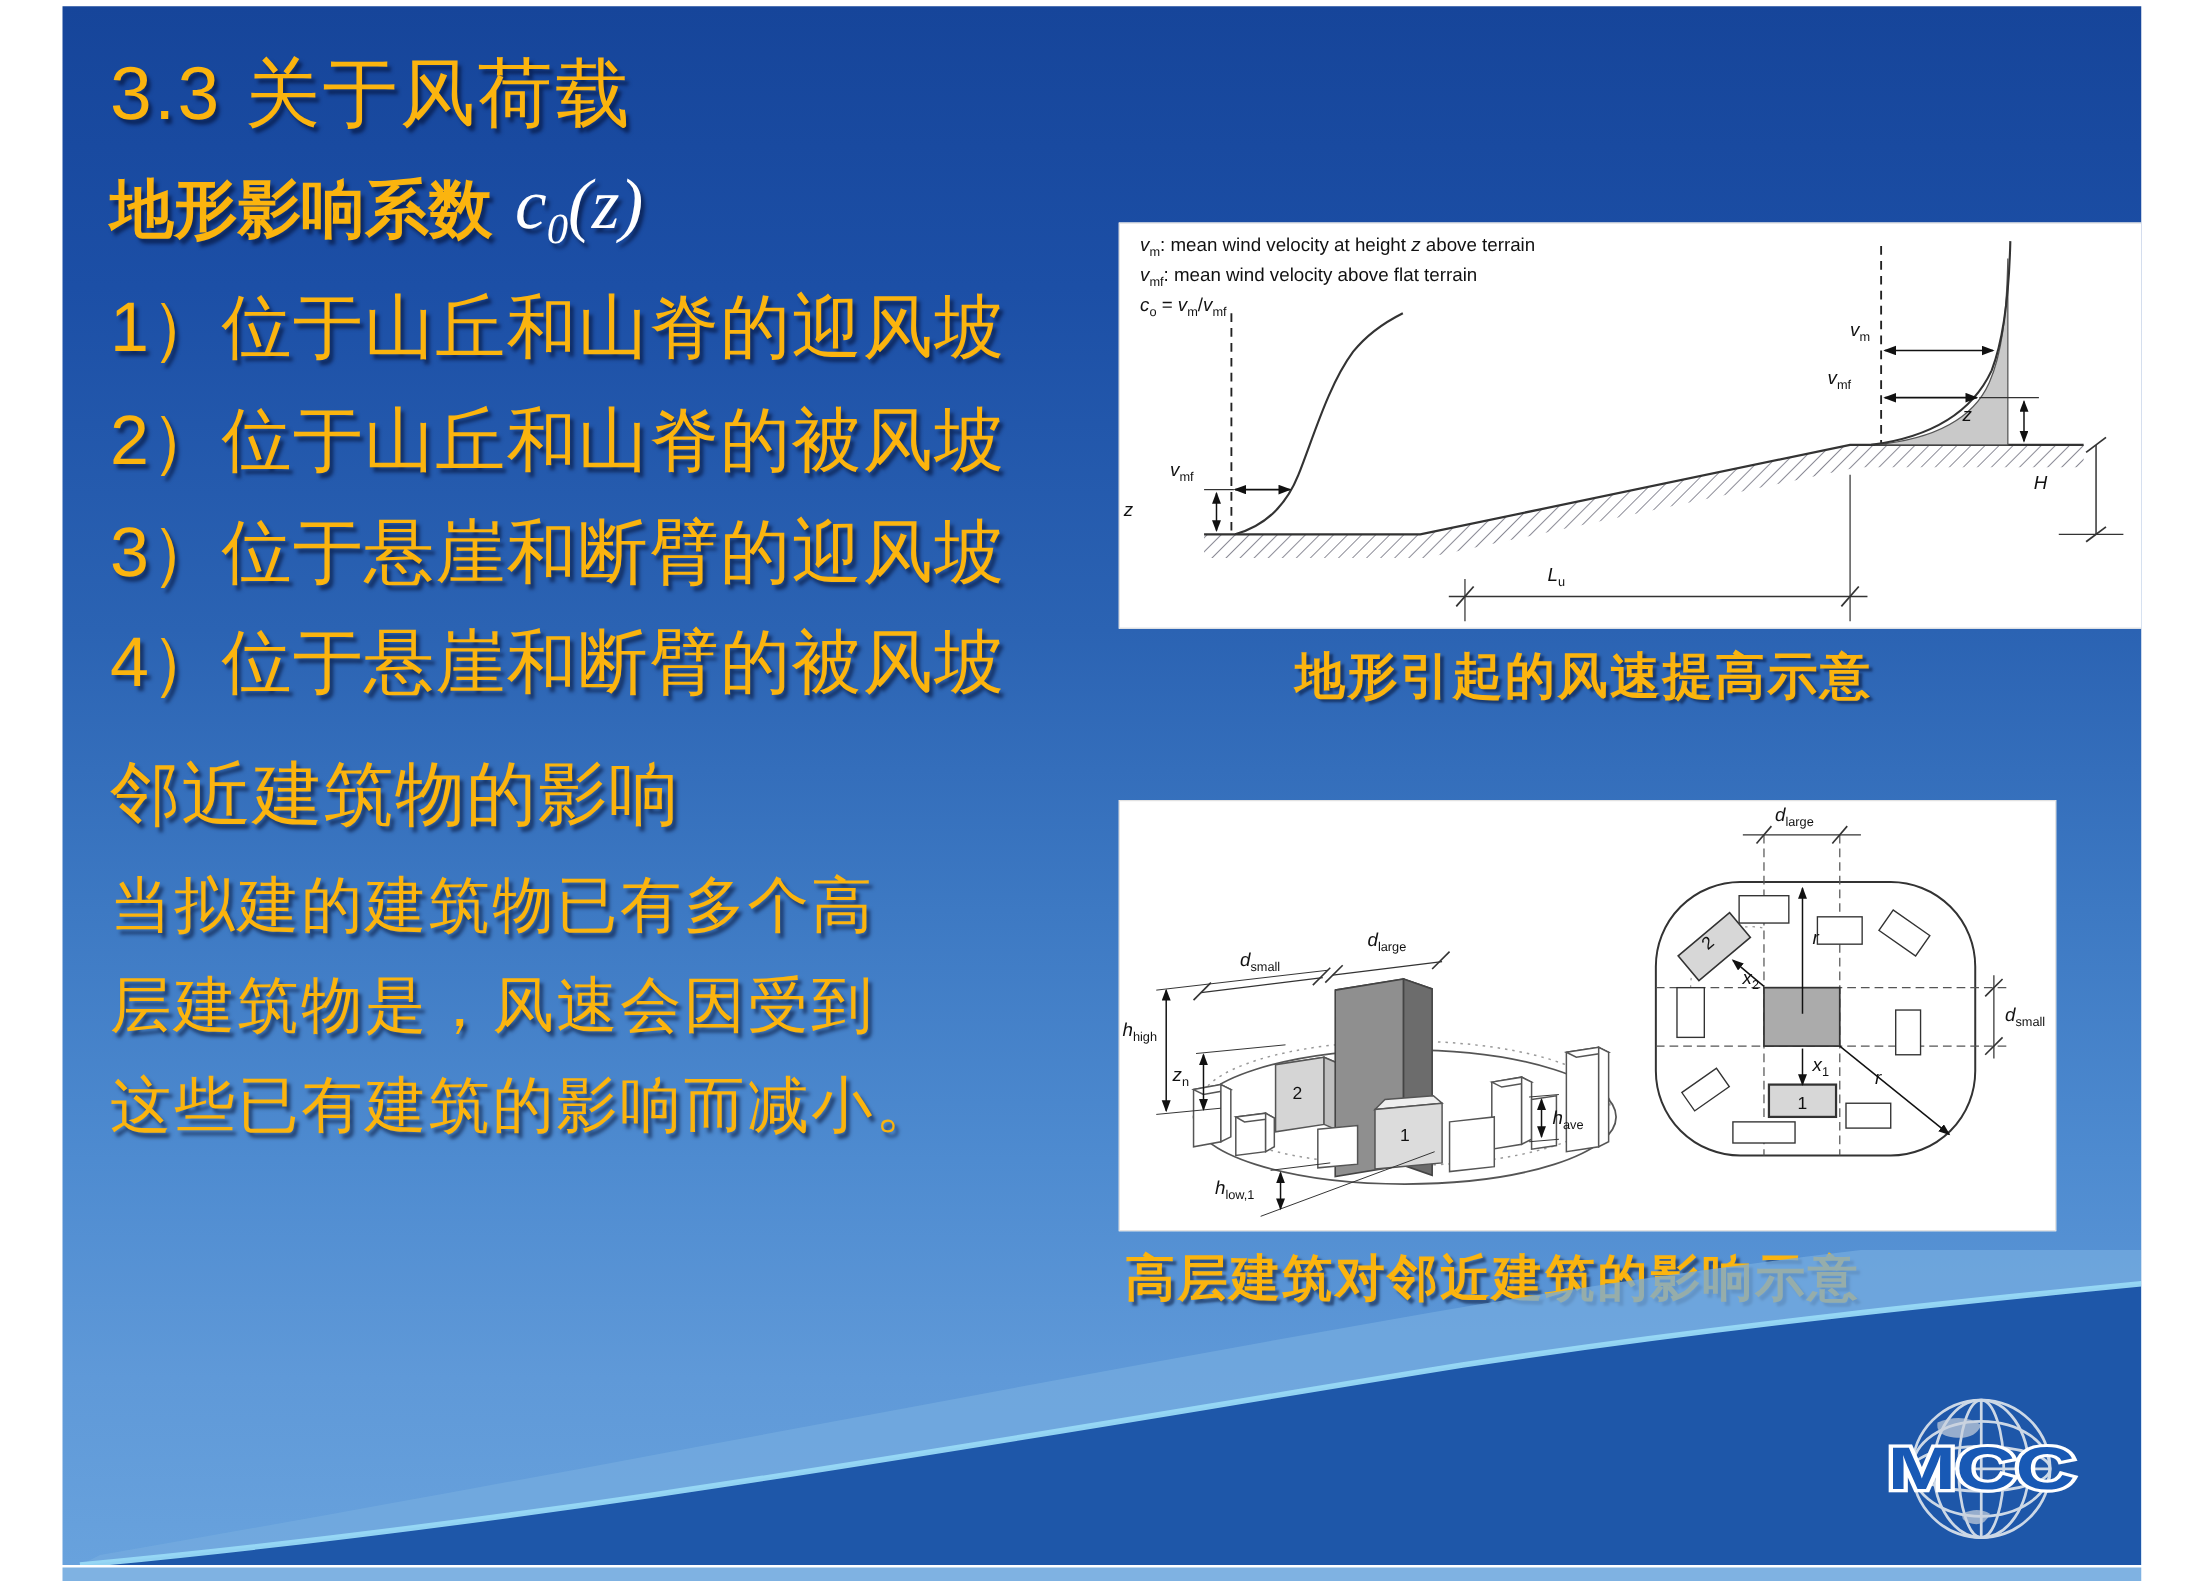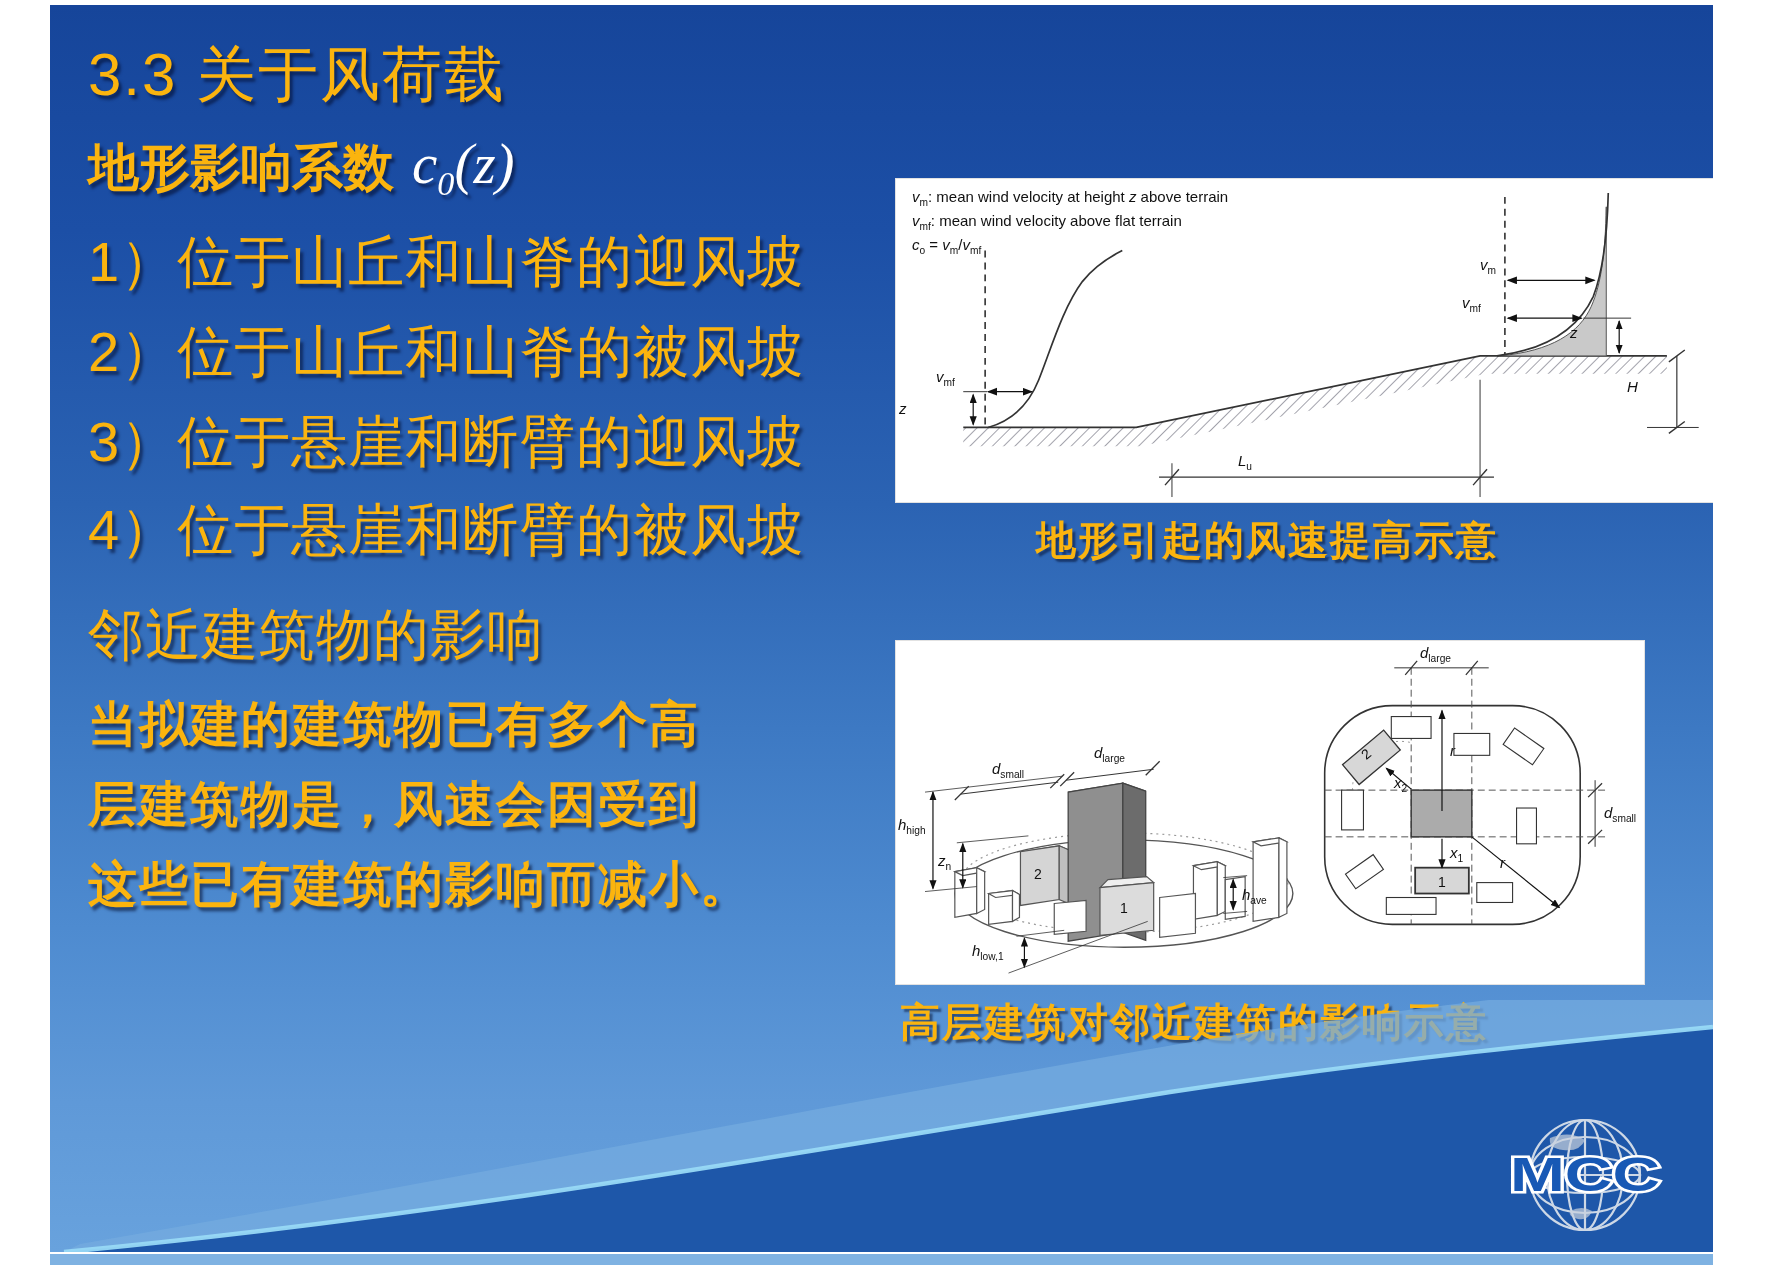--- a/index.html
+++ b/index.html
@@ -7,21 +7,21 @@
        font-family:"Liberation Sans",sans-serif;overflow:hidden;}
   .slide{position:absolute;left:50px;top:5px;width:1663px;height:1247px;overflow:hidden;
          background:linear-gradient(180deg,#16459A 0%,#1C4FA6 18%,#2B63B3 40%,#3D79C3 58%,#4E8BD0 74%,#5F99D8 88%,#68A2DD 100%);}
   .gold{color:#FBB40E;}
   .shadowed{text-shadow:3px 4px 3px rgba(0,10,40,.55);}
   .title{position:absolute;left:38px;top:30px;font-size:60px;font-weight:normal;letter-spacing:2px;}
   .subtitle{position:absolute;left:38px;top:126px;font-size:51px;font-weight:bold;display:flex;align-items:flex-end;gap:18px;}
   .subtitle .math{color:#ffffff;font-family:"Liberation Serif",serif;font-style:italic;font-size:57px;font-weight:normal;}
   .math sub{font-size:.6em;}
   .item,.section-heading{position:absolute;left:38px;font-size:56px;font-weight:normal;letter-spacing:1px;white-space:nowrap;}
-  .para-line{position:absolute;left:38px;font-size:49px;font-weight:bold;letter-spacing:2px;white-space:nowrap;}
+  .para-line{position:absolute;left:38px;font-size:49px;font-weight:normal;letter-spacing:2px;white-space:nowrap;}
   .panel{position:absolute;background:#ffffff;border:1px solid #e2e2e2;box-sizing:border-box;}
   .panel svg.art{position:absolute;left:0;top:0;width:100%;height:100%;}
   .dlabel{position:absolute;font-size:15px;color:#111;white-space:nowrap;line-height:1;}
   .dlabel sub{font-size:.68em;}
   .dlabel.small{font-size:14px;}
   .it{font-style:italic;}
   .caption{position:absolute;width:690px;text-align:right;font-size:40px;font-weight:bold;letter-spacing:2px;
            text-shadow:3px 3px 2px rgba(0,10,40,.5);white-space:nowrap;}
   .swoosh{position:absolute;left:0;bottom:0;width:1663px;height:252px;}
   .logo{position:absolute;left:1450px;top:1108px;width:170px;height:126px;}

